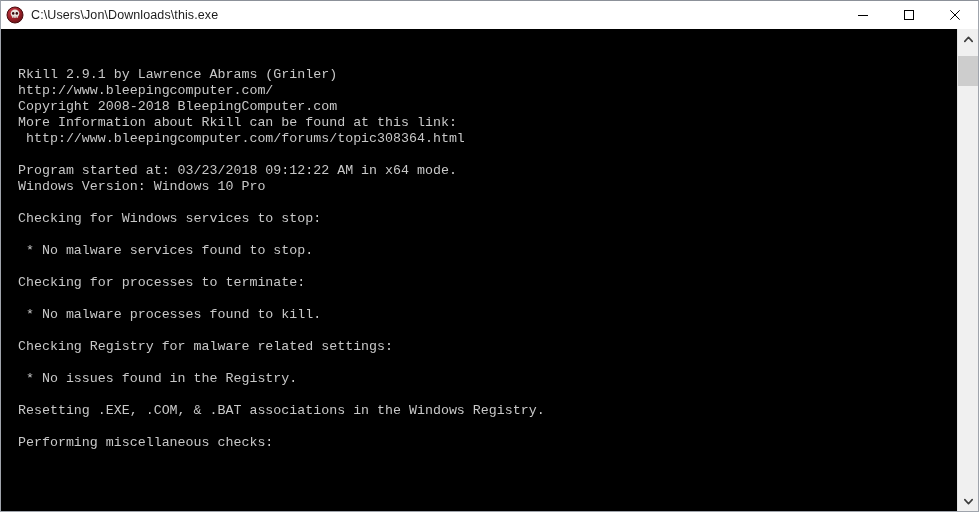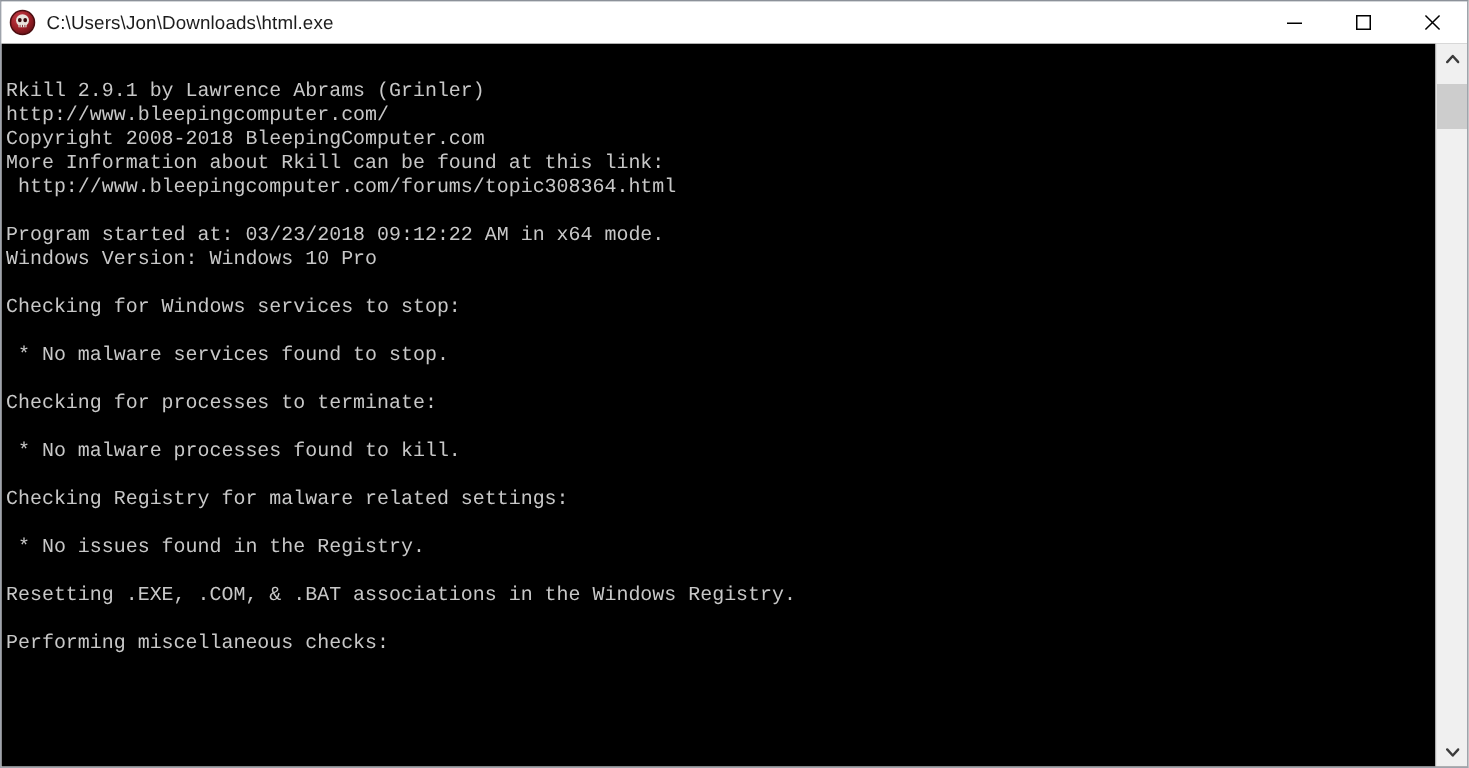--- a/index.html
+++ b/index.html
@@ -90,21 +90,21 @@
     overflow: hidden;
     padding: 0;
   }
 
   .console-text {
     font-family: "Liberation Mono", "DejaVu Sans Mono", monospace;
     font-size: 13.3px;
     line-height: 16px;
     color: #c8c8c8;
     white-space: pre;
-    margin: 2px;
+    margin: 16px;
     padding: 22px 0 0 1px;
     letter-spacing: 0px;
   }
 
   
   .scrollbar {
     width: 21px;
     min-width: 21px;
     background: #f0f0f0;
     border-left: 1px solid #e4e4e4;
@@ -152,21 +152,21 @@
           </radialGradient>
         </defs>
         <circle cx="9" cy="9" r="8" fill="url(#rkg)" stroke="#4a0d10" stroke-width="1"></circle>
         <ellipse cx="9" cy="7.6" rx="4.3" ry="4.1" fill="#e9e3dd"></ellipse>
         <ellipse cx="7.2" cy="7.4" rx="1.25" ry="1.45" fill="#38090c"></ellipse>
         <ellipse cx="10.8" cy="7.4" rx="1.25" ry="1.45" fill="#38090c"></ellipse>
         <path d="M6.3 10.6 h5.4 v1.5 h-5.4 z" fill="#e9e3dd"></path>
         <path d="M7.4 10.6 v1.5 M9 10.6 v1.5 M10.6 10.6 v1.5" stroke="#7a1b20" stroke-width="0.55"></path>
       </svg>
     </div>
-    <div class="title-text">C:\Users\Jon\Downloads\html.exe</div>
+    <div class="title-text">C:\Users\Jon\Downloads\this.exe</div>
     <div class="titlebar-spacer"></div>
     <div class="winbtns">
       <div class="winbtn">
         <svg class="sb-arrow" width="12" height="12" viewBox="0 0 12 12" aria-hidden="true">
           <path d="M1 6.5 H11" stroke="#000000" stroke-width="1" fill="none"></path>
         </svg>
       </div>
       <div class="winbtn">
         <svg class="sb-arrow" width="12" height="12" viewBox="0 0 12 12" aria-hidden="true">
           <rect x="1.5" y="1.5" width="9" height="9" stroke="#000000" stroke-width="1" fill="none"></rect>

